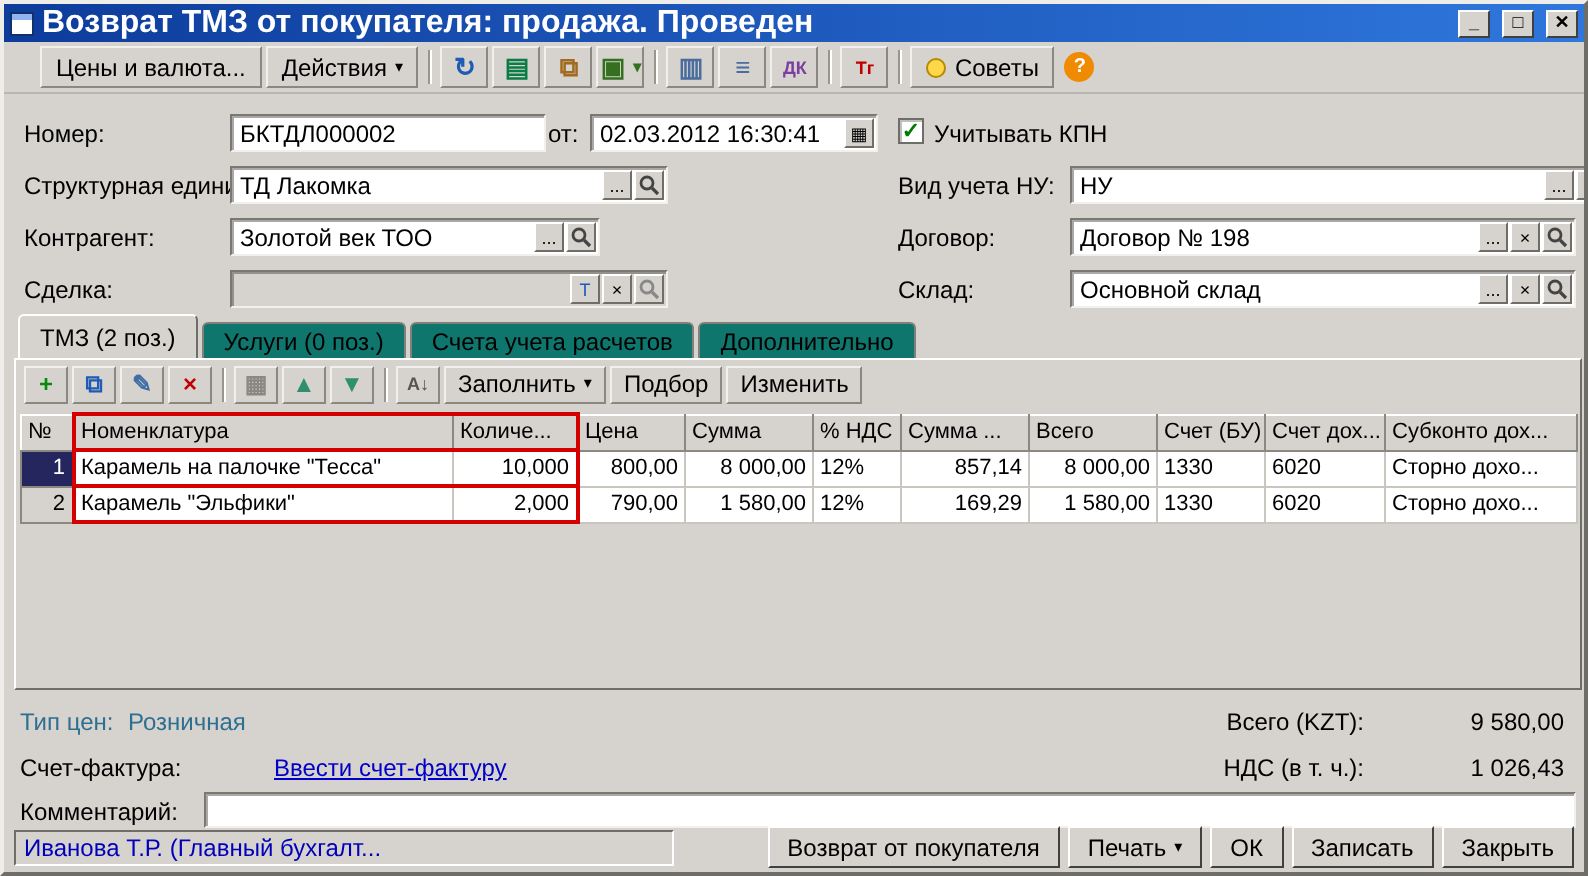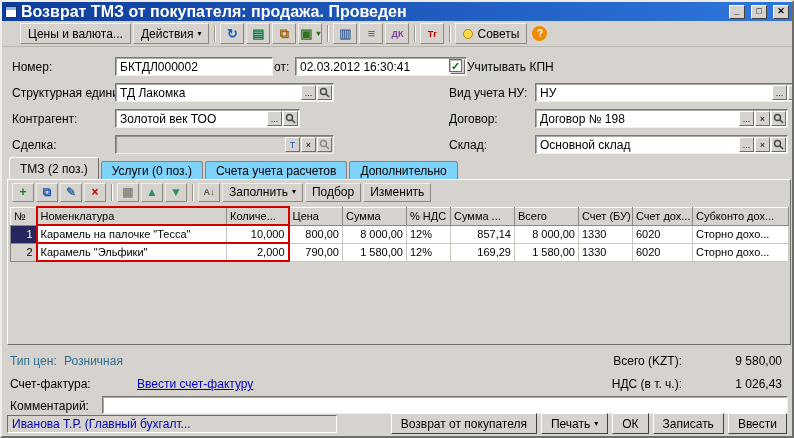--- a/index.html
+++ b/index.html
@@ -17,21 +17,21 @@
   .bulb{width:10px;height:10px;border-radius:50%;background:#ffd84a;border:1px solid #b58a00;display:inline-block;}
   .help{width:15px;height:15px;border-radius:50%;background:#f08a00;color:#fff;font-weight:bold;font-size:10px;display:inline-flex;align-items:center;justify-content:center;margin-left:3px;}
   .lbl{position:absolute;white-space:nowrap;}
   .input{position:absolute;height:19px;background:#fff;border:1px solid;border-color:#7a7871 #f2f0ec #f2f0ec #7a7871;box-shadow:inset 1px 1px 0 rgba(64,64,64,.45);display:flex;align-items:center;padding:0 1px;}
   .input .val{flex:1;padding:0 3px;white-space:nowrap;overflow:hidden;font-size:12px;}
   .mini{width:15px;height:15px;flex:0 0 auto;background:#d6d3ce;border:1px solid;border-color:#fff #6f6d68 #6f6d68 #fff;font-size:9px;display:inline-flex;align-items:center;justify-content:center;margin-left:1px;padding:0;font-family:inherit;}
   .input.disabled{background:#d6d3ce;}
   .input.disabled .val{color:#8a8880;}
   .checkbox{position:absolute;width:13px;height:13px;background:#fff;border:1px solid #6f6d68;box-shadow:inset 1px 1px 0 rgba(0,0,0,.25);display:flex;align-items:center;justify-content:center;font-size:11px;font-weight:bold;color:#007a00;line-height:10px;}
   .tabstrip{position:absolute;left:7px;top:156px;height:21px;display:flex;align-items:flex-end;z-index:3;}
-  .tab{height:18px;padding:2px 10px 0;background:#7dd3fc;border:1px solid #82807a;border-bottom:none;border-radius:3px 3px 0 0;margin-right:2px;white-space:nowrap;font-size:12px;}
+  .tab{height:18px;padding:2px 10px 0;background:#0f766e;border:1px solid #82807a;border-bottom:none;border-radius:3px 3px 0 0;margin-right:2px;white-space:nowrap;font-size:12px;}
   .tab.active{height:22px;padding-top:4px;background:#d6d3ce;border-color:#fff #6f6d68 #d6d3ce #fff;position:relative;z-index:4;}
   .panel{position:absolute;left:5px;top:177px;width:784px;height:166px;background:#d6d3ce;border:1px solid;border-color:#fff #6f6d68 #6f6d68 #fff;}
   .ttoolbar{position:absolute;left:2px;top:1px;right:2px;height:22px;display:flex;align-items:center;gap:2px;padding:0 2px;}
   .ttbtn{height:19px;background:#d6d3ce;border:1px solid;border-color:#f2f0ec #8a8880 #8a8880 #f2f0ec;padding:1px 6px;font-size:12px;display:inline-flex;align-items:center;gap:4px;font-family:inherit;}
   .ttbtn.icon{width:22px;padding:1px;justify-content:center;font-size:12px;font-weight:bold;}
   .grid{position:absolute;left:2px;top:26px;width:778px;border-collapse:collapse;table-layout:fixed;}
   .grid th{background:#d6d3ce;border:1px solid;border-color:#fff #8a8880 #8a8880 #fff;font-weight:normal;font-size:11px;text-align:left;padding:2px 3px;height:15px;white-space:nowrap;overflow:hidden;}
   .grid td{background:#fff;border:1px solid #c9c6c0;padding:2px 3px;font-size:11px;height:16px;white-space:nowrap;overflow:hidden;}
   .grid td.numcol{background:#d6d3ce;border-color:#8a8880;text-align:right;}
   .grid td.sel{background:#26265e;color:#fff;}
@@ -91,21 +91,21 @@
     </button>
     <span class="help">?</span>
   </div>
 
   <span class="lbl" style="left:10px;top:58px;">Номер:</span>
   <div class="input" style="left:113px;top:55px;width:158px;">
     <span class="val">БКТДЛ000002</span>
   </div>
 
   <span class="lbl" style="left:272px;top:58px;">от:</span>
-  <div class="input" style="left:293px;top:55px;width:172px;">
+  <div class="input" style="left:293px;top:55px;width:144px;">
     <span class="val">02.03.2012 16:30:41</span>
     <button class="mini">▦</button>
   </div>
 
   <span class="checkbox" style="left:447px;top:57px;">✓</span>
   <span class="lbl" style="left:465px;top:58px;">Учитывать КПН</span>
 
   <span class="lbl" style="left:10px;top:84px;">Структурная единица:</span>
   <div class="input" style="left:113px;top:81px;width:219px;">
     <span class="val">ТД Лакомка</span>
@@ -298,18 +298,18 @@
           <span>Печать</span>
           <span class="caret">▾</span>
         </button>
         <button class="btn">
           <span>ОК</span>
         </button>
         <button class="btn">
           <span>Записать</span>
         </button>
         <button class="btn">
-          <span>Ввести</span>
+          <span>Закрыть</span>
         </button>
       </span>
   </div>
 
 </div>
 
 </body></html>

